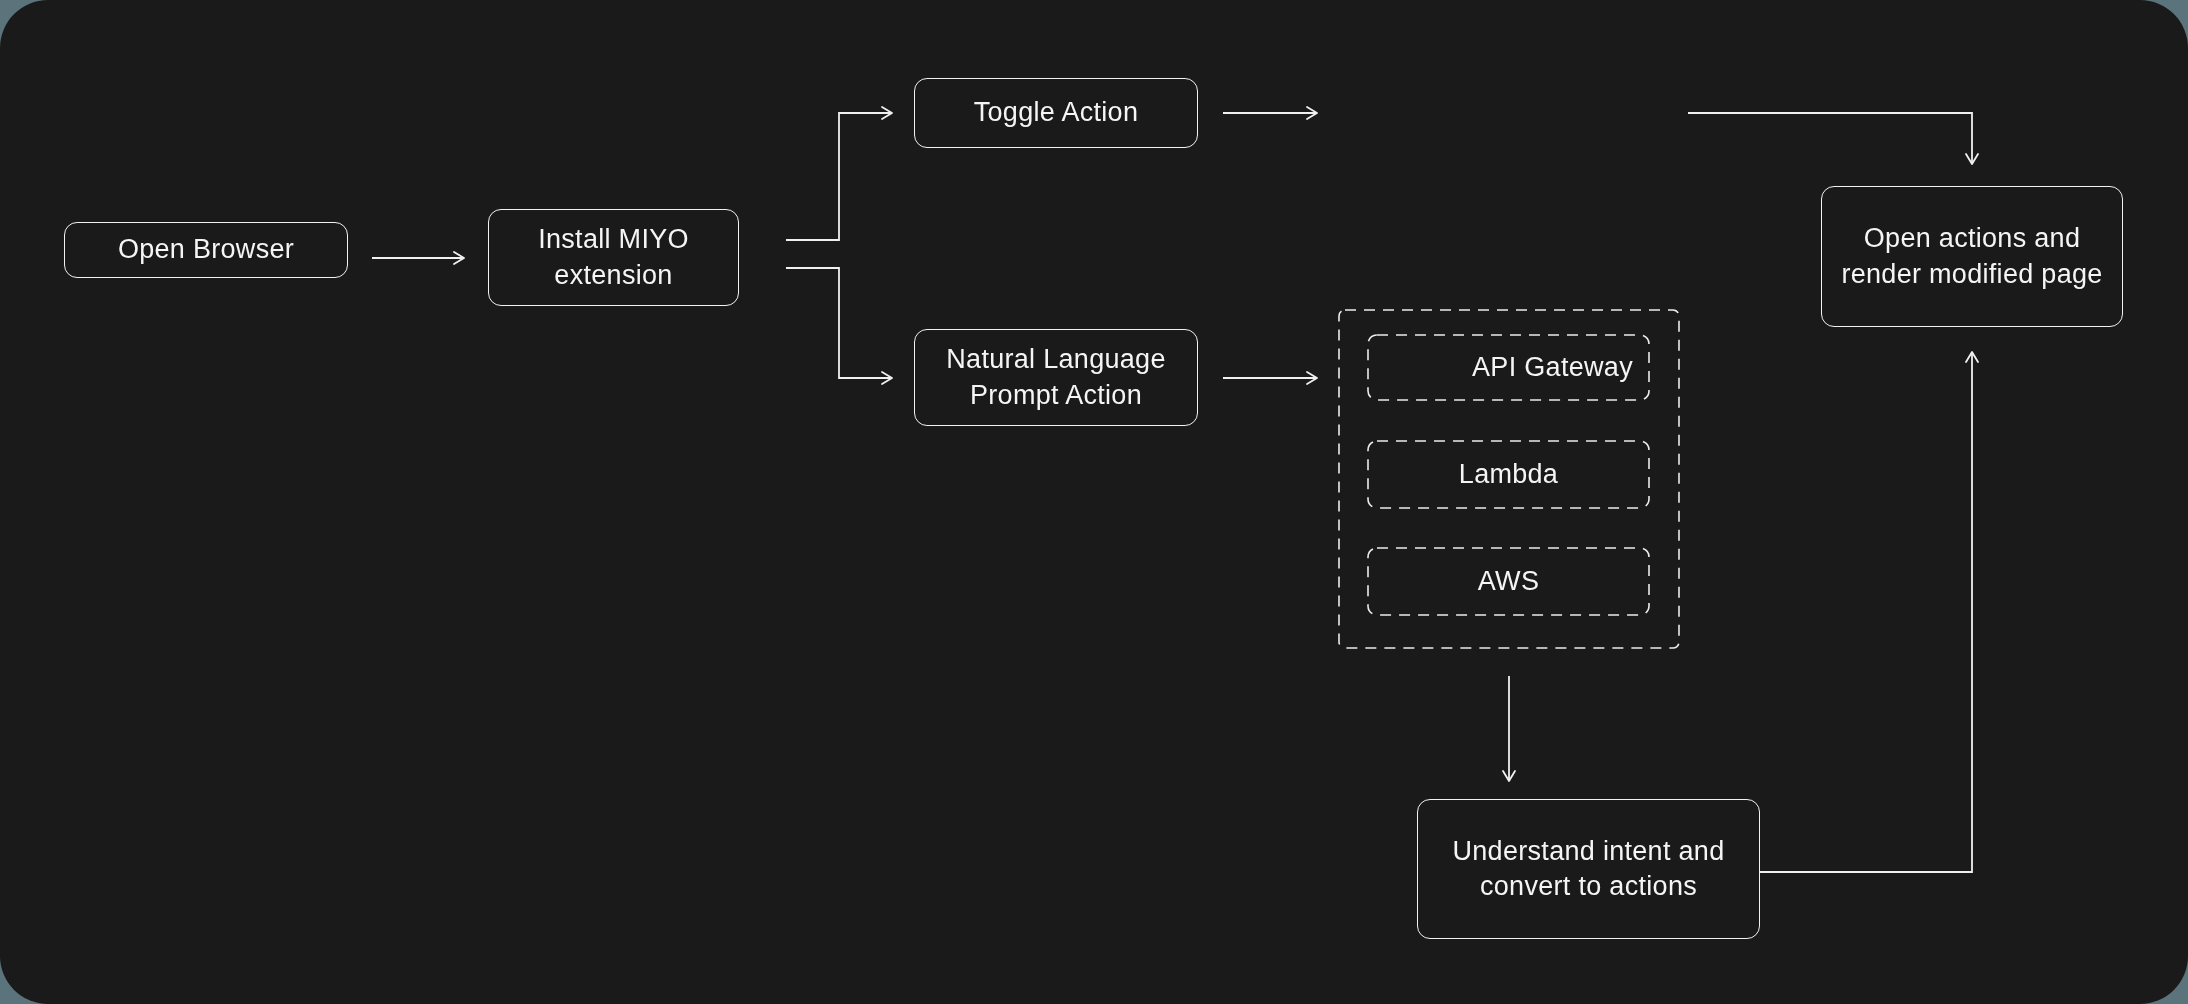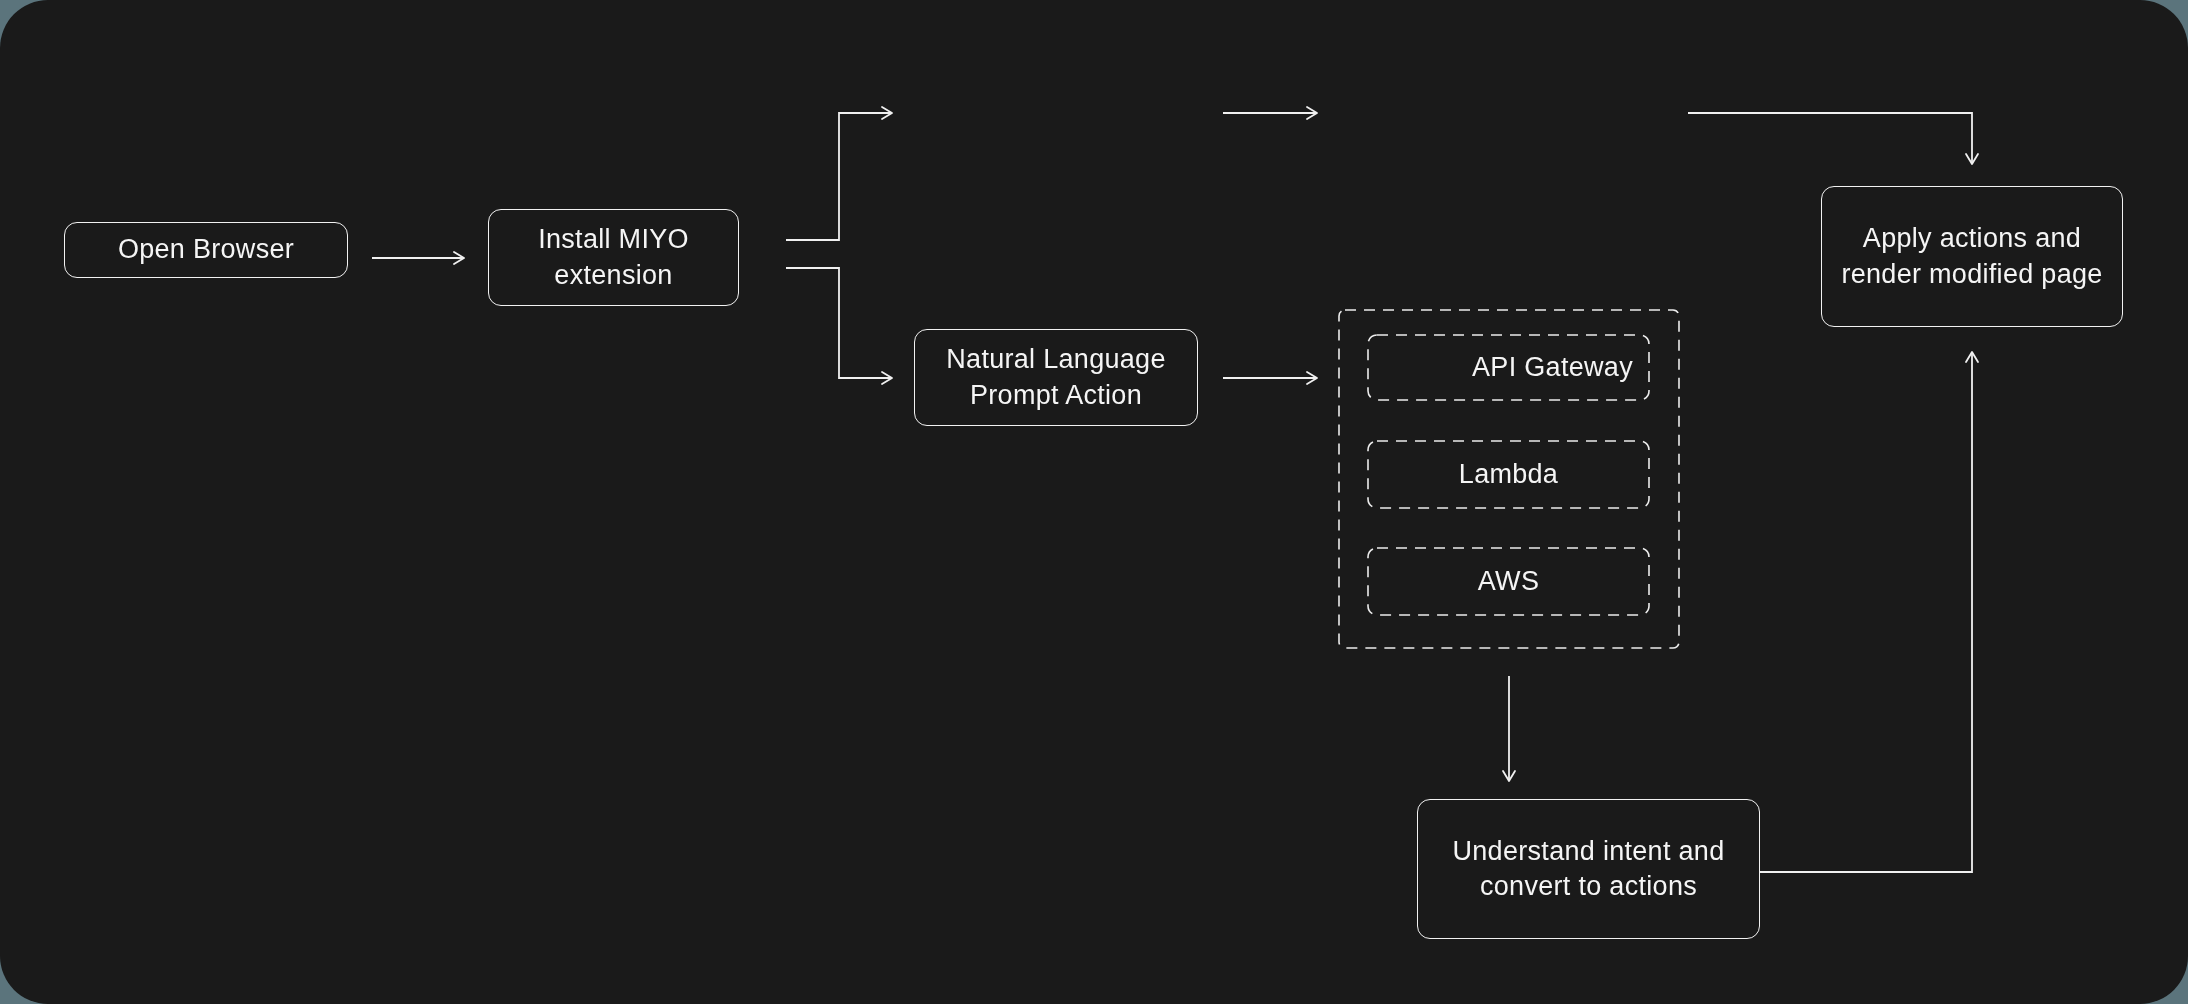--- a/index.html
+++ b/index.html
@@ -86,23 +86,24 @@
       <path d="M 1509 676 V 781"></path>
       <path d="M 1688 872 H 1972 V 352"></path>
     </g>
   </svg>
 
   <div class="node" id="node-open-browser">Open Browser</div>
 
   <div class="node" id="node-install-miyo">Install MIYO
 extension</div>
 
+  <div class="node" id="node-toggle-action">Toggle Action</div>
 
 
-  <div class="node" id="node-apply-actions">Apply actions and
+  <div class="node" id="node-apply-actions">Open actions and
 render modified page</div>
 
   <div class="node" id="node-nlp-action">Natural Language
 Prompt Action</div>
 
   <div class="node ghost" id="node-api-gateway">API Gateway</div>
 
   <div class="node ghost" id="node-lambda">Lambda</div>
 
   <div class="node ghost" id="node-aws">AWS</div>

